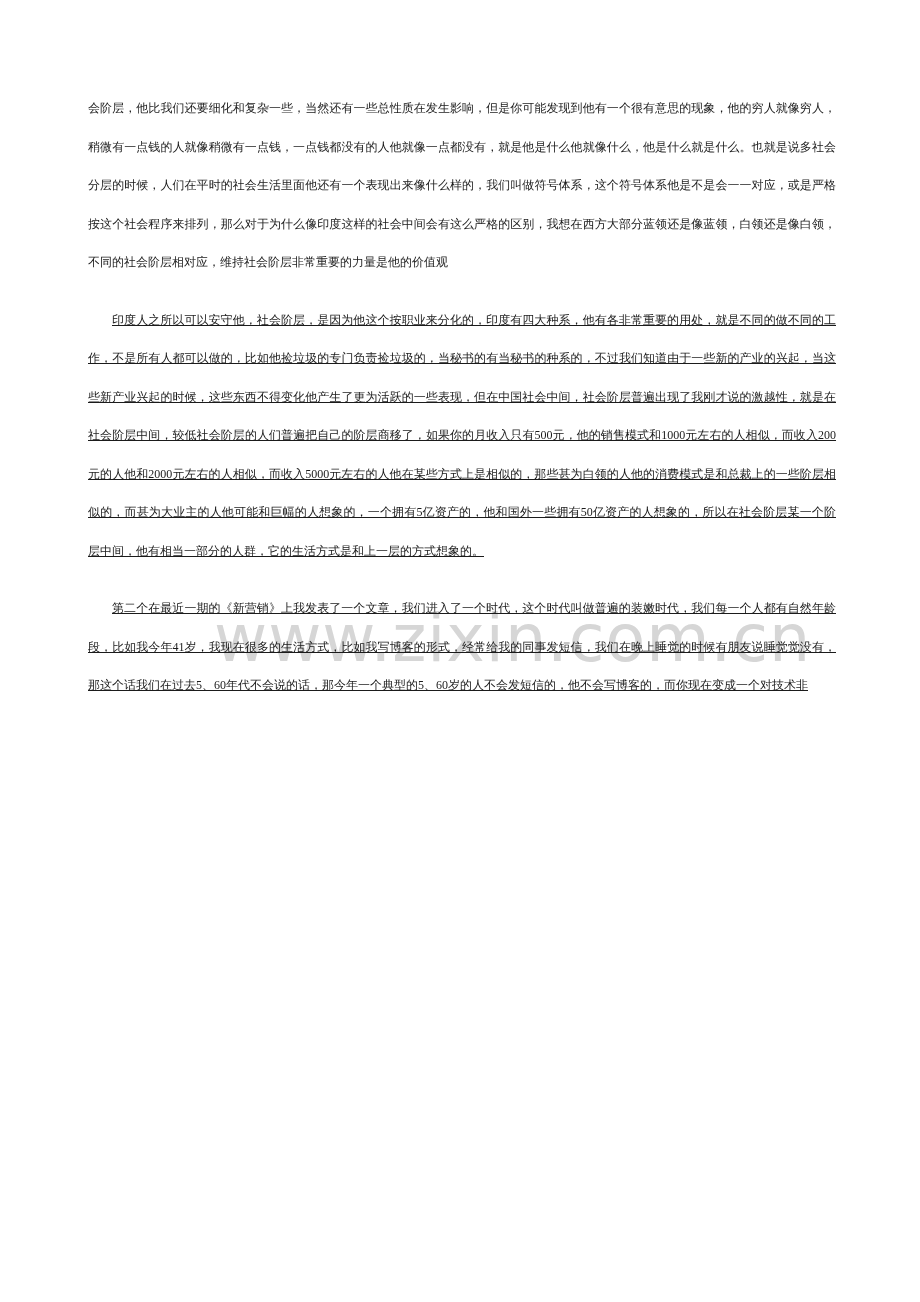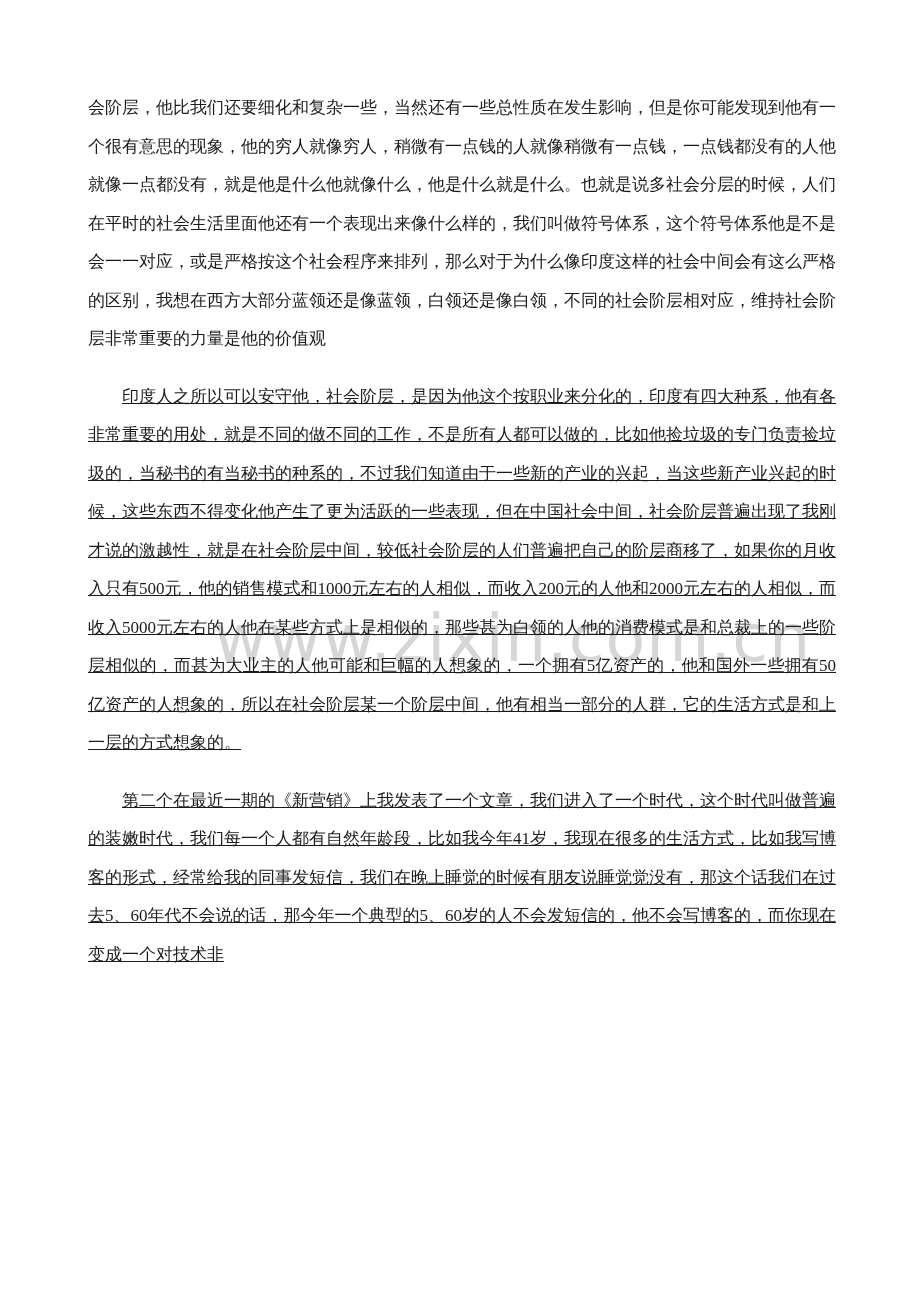--- a/index.html
+++ b/index.html
@@ -31,21 +31,21 @@
   }
   .content {
     position: absolute;
     left: 88px;
     top: 89px;
     width: 748px;
     z-index: 2;
   }
   .content p {
     margin: 0 0 19px 0;
-    font-size: 17px;
+    font-size: 12px;
     line-height: 38.5px;
     text-align: justify;
     text-justify: inter-ideograph;
     color: var(--text-color, #1b1b1b);
   }
   .content p.indent {
     text-indent: 2em;
     text-decoration: underline;
   }
 </style>

